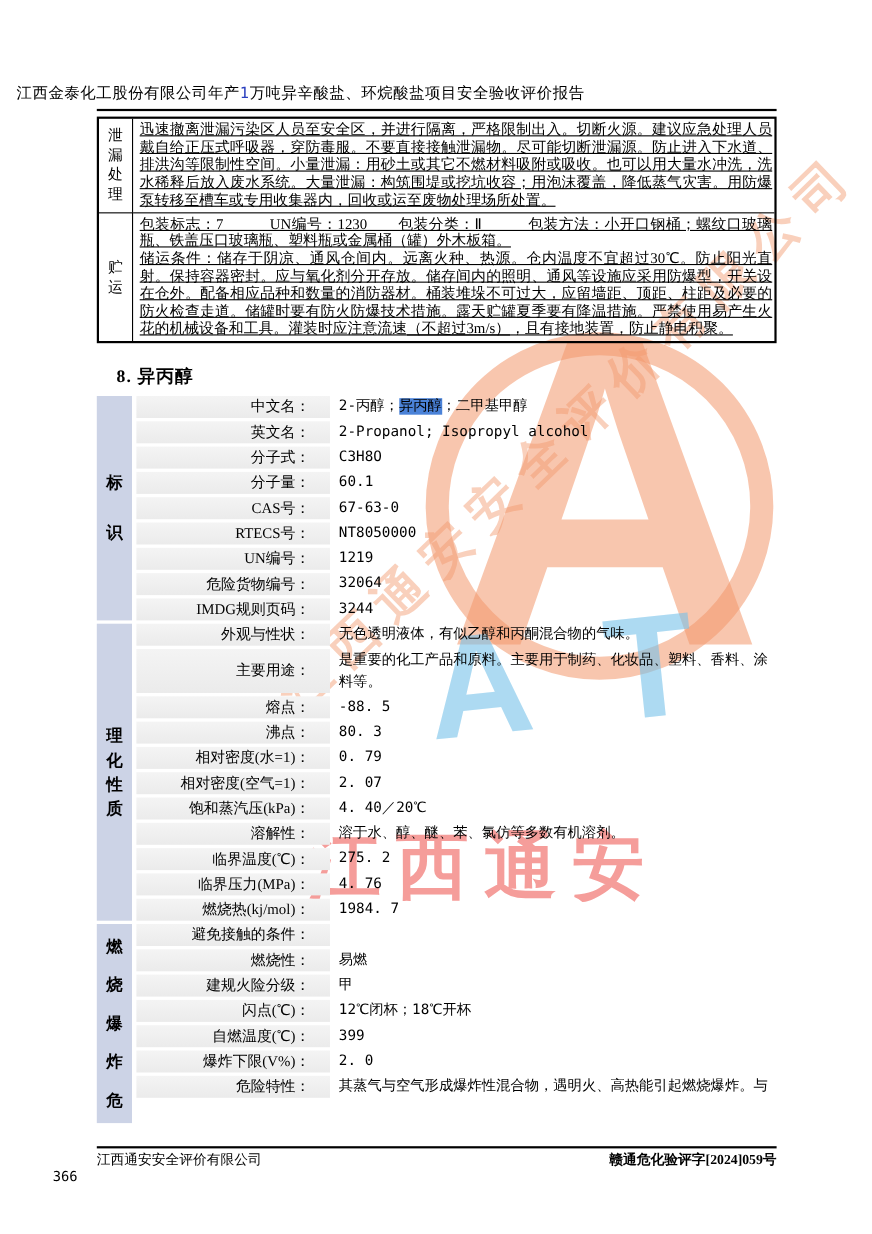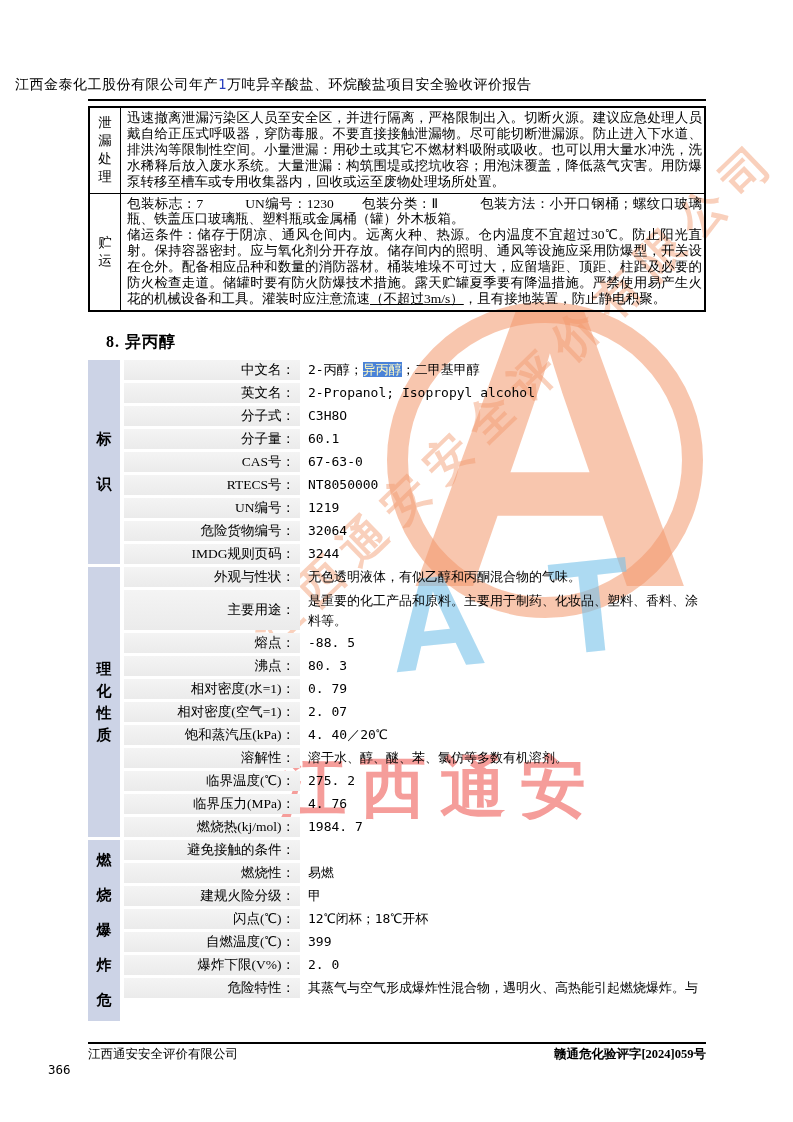--- a/index.html
+++ b/index.html
@@ -24,38 +24,38 @@
   
   .title{position:absolute;left:15px;top:76px;width:100%;text-align:left;font-size:14px;letter-spacing:0.5px;}
   .title .blue{color:#2a3fbf;font-family:"DejaVu Sans Mono",monospace;}
   .hrule{position:absolute;left:88px;top:99px;width:618px;border-top:2px solid #000;}
   
   .t1{position:absolute;left:88px;top:106px;width:618px;border:2px solid #000;box-sizing:border-box;
       display:grid;grid-template-columns:31px 1fr;font-size:13.5px;line-height:15.9px;}
   .t1 .lab{border-right:1.5px solid #000;display:flex;flex-direction:column;justify-content:center;
            align-items:center;gap:2px;padding:2px 0;}
   .t1 .lab div{width:1em;text-align:center;}
-  .t1 .body{padding:2px 2px 3px 6px;text-align:justify;}
+  .t1 .body{padding:2px 2px 3px 6px;text-align:justify;text-decoration:underline;}
   .t1 .r2c{border-top:1.5px solid #000;}
   .t1 p{margin:0;}
   .u{text-decoration:underline;}
   
   .h8{position:absolute;left:106px;top:332px;font-size:16px;font-weight:bold;letter-spacing:1px;}
   
   .spec{position:absolute;left:88px;top:360px;width:618px;font-size:13.5px;}
   .srows{margin-left:36px;}
   .srow{display:flex;height:20px;margin-bottom:3px;}
   .srow.tall{height:40px;}
   .slabel{width:176px;flex:0 0 176px;background:linear-gradient(#f4f4f4,#ebebeb);
-          text-align:right;line-height:20px;padding-right:5px;box-sizing:border-box;}
+          text-align:right;line-height:20px;padding-right:18px;box-sizing:border-box;}
   .srow.tall .slabel{line-height:40px;}
   .svalue{flex:1;padding-left:8px;line-height:20px;
           font-family:"DejaVu Sans Mono","Liberation Serif",serif;font-size:13px;}
   .srow.tall .svalue{line-height:19.5px;padding-top:1px;}
-  .hl{background:#4a82d8;color:#fef9c3;}
+  .hl{background:#4a82d8;color:#000000;}
   .sb{position:absolute;left:0;width:32px;background:#ccd3e6;display:flex;flex-direction:column;
       justify-content:center;align-items:center;font-weight:bold;font-size:15px;}
   .sb div{width:1em;text-align:center;}
   .sb1{top:0;height:204px;gap:26px;}
   .sb2{top:207px;height:270px;gap:3px;}
   .sb3{top:480px;height:181px;gap:16px;}
   
   .frule{position:absolute;left:88px;top:1042px;width:618px;border-top:2px solid #000;}
   .fleft{position:absolute;left:88px;top:1046px;font-size:12.5px;}
   .fright{position:absolute;right:87px;top:1046px;font-size:12.5px;font-weight:bold;}

